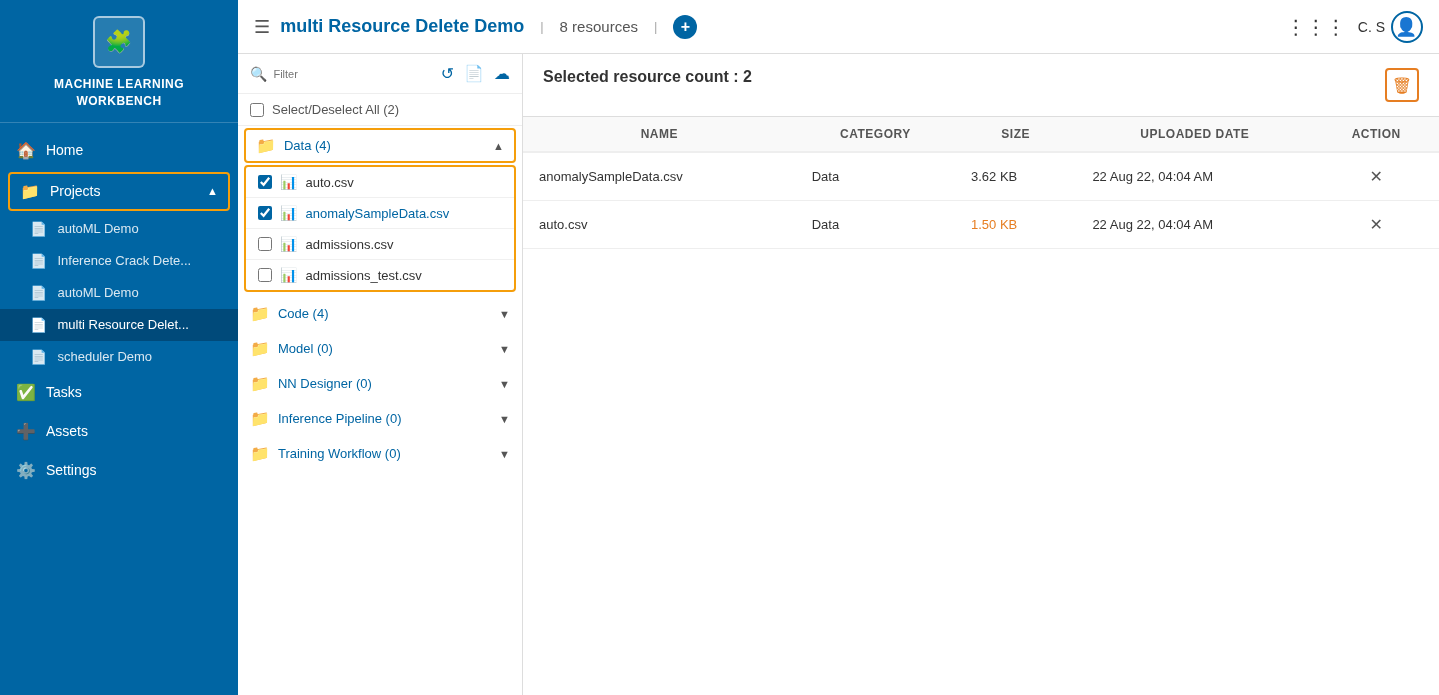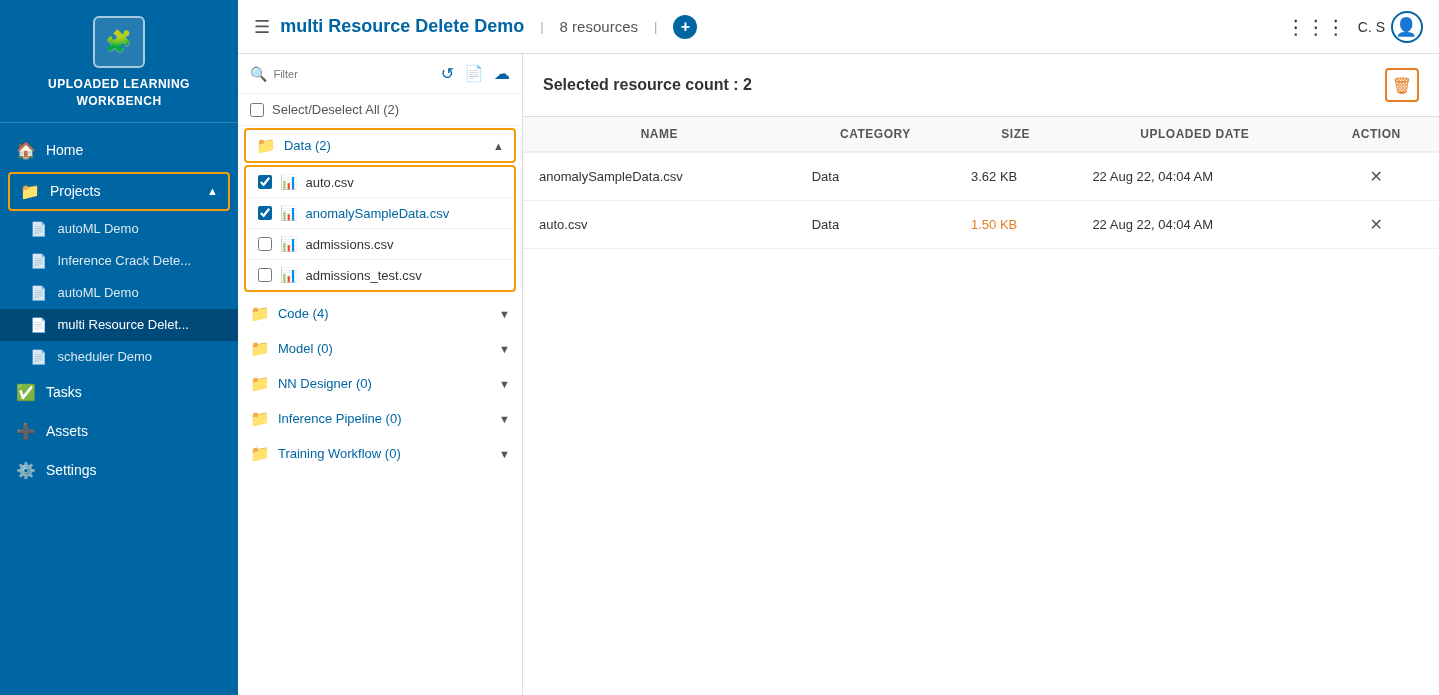--- a/index.html
+++ b/index.html
@@ -193,21 +193,21 @@
     .right-panel {
       flex: 1;
       display: flex;
       flex-direction: column;
       overflow: hidden;
     }
     .selected-header {
       padding: 14px 20px;
       background: white;
       border-bottom: 1px solid #ddd;
-      display: flex; align-items: center; gap: 11px;
+      display: flex; align-items: flex-start; gap: 11px;
     }
     .selected-count {
       font-size: 16px; font-weight: 600; color: #333;
       flex: 1;
     }
     .delete-btn {
       width: 34px; height: 34px;
       border: 2px solid #e67e22;
       background: white;
       color: #e67e22;
@@ -245,21 +245,21 @@
       display: flex; align-items: center; justify-content: center;
     }
   </style>
 </head>
 <body>
 
 <div class="sidebar">
   <div class="sidebar-brand">
     <div class="brand-icon">🧩</div>
     <div class="brand-title">
-      <span>UPLOADED LEARNING</span><br>
+      <span>MACHINE LEARNING</span><br>
       <span>WORKBENCH</span>
     </div>
   </div>
   <div class="sidebar-nav">
 
     <div class="nav-item">
       <span class="nav-icon">🏠</span>
       <span>Home</span>
     </div>
 
@@ -347,21 +347,21 @@
 
       <div class="select-all-row">
         <input type="checkbox" class="checkbox" style="">
         <span>Select/Deselect All (2)</span>
       </div>
 
       <div class="file-list">
 
         <div class="category-header highlighted">
           <span class="folder-icon">📁</span>
-          <span>Data  (2)</span>
+          <span>Data  (4)</span>
           <span class="chevron">▲</span>
         </div>
         <div class="category-items">
           <div class="file-item">
             <input type="checkbox" class="checkbox" checked="" style="">
             <span class="file-icon">📊</span>
             <span class="file-name">auto.csv</span>
           </div>
           <div class="file-item">
             <input type="checkbox" class="checkbox" checked="" style="">

